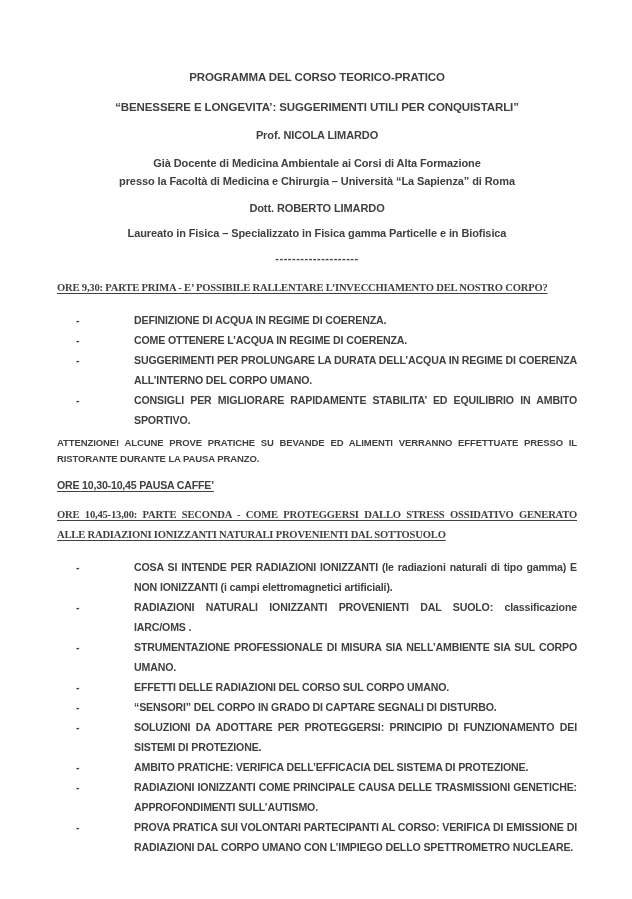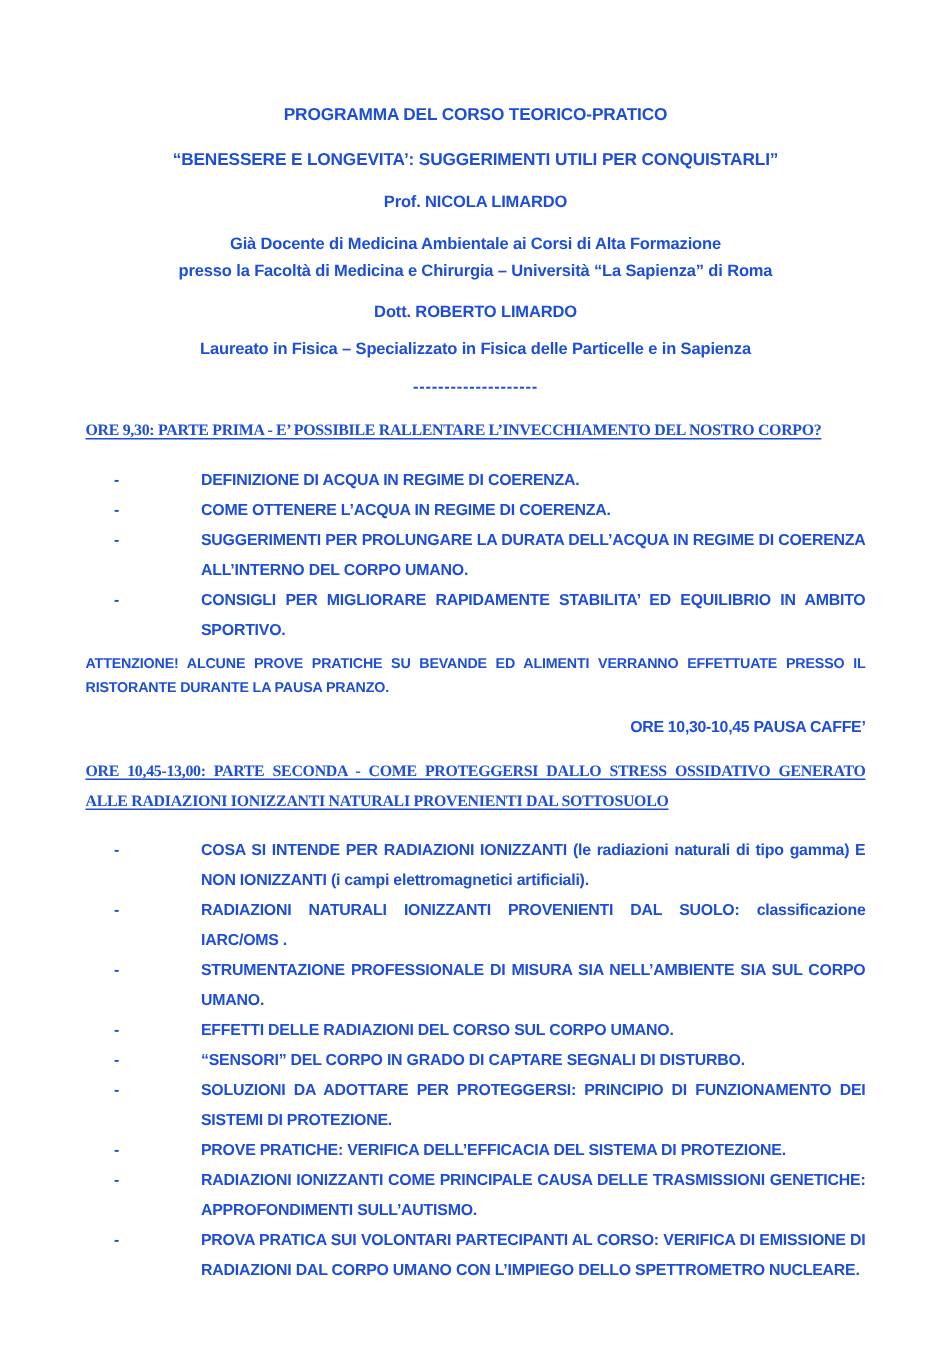--- a/index.html
+++ b/index.html
@@ -10,21 +10,21 @@
   .page {
     position: relative;
     width: 632px;
     height: 899px;
     background: #ffffff;
     box-sizing: border-box;
     padding: 70px 55px 20px 57px;
     overflow: hidden;
     font-family: "Liberation Sans", sans-serif;
     font-weight: bold;
-    color: #1d4ed8;
+    color: #404040;
     letter-spacing: -0.1px;
   }
   .center { text-align: center; }
   .doc-title {
     font-size: 11.5px;
     line-height: 14px;
     margin: 0 0 16px 0;
   }
   .doc-subtitle {
     font-size: 11.5px;
@@ -57,24 +57,24 @@
     text-underline-offset: 2px;
     text-decoration-thickness: 1px;
     margin: 0 0 12px 0;
     font-family: Liberation Serif, serif;
   }
   .session-heading.first { margin-bottom: 12px; }
   .coffee-heading {
     font-size: 10.6px;
     line-height: 14px;
     letter-spacing: -0.2px;
+    text-decoration: underline;
     text-underline-offset: 2px;
     text-decoration-thickness: 1px;
     margin: 0 0 13px 0;
-    text-align: right;
   }
   ul.topics {
     list-style: none;
     margin: 0 0 5px 0;
     padding: 0 0 0 40px;
   }
   ul.topics li {
     position: relative;
     font-size: 10.6px;
     line-height: 20px;
@@ -107,21 +107,21 @@
 
   <div class="speaker-name center">Prof. NICOLA LIMARDO</div>
 
   <div class="speaker-bio center">
     <div>Già Docente di Medicina Ambientale ai Corsi di Alta Formazione</div>
     <div>presso la Facoltà di Medicina e Chirurgia – Università “La Sapienza” di Roma</div>
   </div>
 
   <div class="speaker-name center">Dott. ROBERTO LIMARDO</div>
 
-  <div class="speaker-bio single center">Laureato in Fisica – Specializzato in Fisica delle Particelle e in Sapienza</div>
+  <div class="speaker-bio single center">Laureato in Fisica – Specializzato in Fisica gamma Particelle e in Biofisica</div>
 
   <div class="separator center">--------------------</div>
 
   <div class="session-heading first">ORE 9,30: PARTE PRIMA - E’ POSSIBILE RALLENTARE L’INVECCHIAMENTO DEL NOSTRO CORPO?</div>
 
   <ul class="topics">
     <li>DEFINIZIONE DI ACQUA IN REGIME DI COERENZA.</li>
     <li>COME OTTENERE L’ACQUA IN REGIME DI COERENZA.</li>
     <li>SUGGERIMENTI PER PROLUNGARE LA DURATA DELL’ACQUA IN REGIME DI COERENZA ALL’INTERNO DEL CORPO UMANO.</li>
     <li>CONSIGLI PER MIGLIORARE RAPIDAMENTE STABILITA’ ED EQUILIBRIO IN AMBITO SPORTIVO.</li>
@@ -133,18 +133,18 @@
 
   <div class="session-heading">ORE 10,45-13,00: PARTE SECONDA - COME PROTEGGERSI DALLO STRESS OSSIDATIVO GENERATO ALLE RADIAZIONI IONIZZANTI NATURALI PROVENIENTI DAL SOTTOSUOLO</div>
 
   <ul class="topics">
     <li>COSA SI INTENDE PER RADIAZIONI IONIZZANTI (le radiazioni naturali di tipo gamma) E NON IONIZZANTI (i campi elettromagnetici artificiali).</li>
     <li>RADIAZIONI NATURALI IONIZZANTI PROVENIENTI DAL SUOLO: classificazione IARC/OMS .</li>
     <li>STRUMENTAZIONE PROFESSIONALE DI MISURA SIA NELL’AMBIENTE SIA SUL CORPO UMANO.</li>
     <li>EFFETTI DELLE RADIAZIONI DEL CORSO SUL CORPO UMANO.</li>
     <li>“SENSORI” DEL CORPO IN GRADO DI CAPTARE SEGNALI DI DISTURBO.</li>
     <li>SOLUZIONI DA ADOTTARE PER PROTEGGERSI: PRINCIPIO DI FUNZIONAMENTO DEI SISTEMI DI PROTEZIONE.</li>
-    <li>PROVE PRATICHE: VERIFICA DELL’EFFICACIA DEL SISTEMA DI PROTEZIONE.</li>
+    <li>AMBITO PRATICHE: VERIFICA DELL’EFFICACIA DEL SISTEMA DI PROTEZIONE.</li>
     <li>RADIAZIONI IONIZZANTI COME PRINCIPALE CAUSA DELLE TRASMISSIONI GENETICHE: APPROFONDIMENTI SULL’AUTISMO.</li>
     <li>PROVA PRATICA SUI VOLONTARI PARTECIPANTI AL CORSO: VERIFICA DI EMISSIONE DI RADIAZIONI DAL CORPO UMANO CON L’IMPIEGO DELLO SPETTROMETRO NUCLEARE.</li>
   </ul>
 
 </div>
 
 </body></html>

